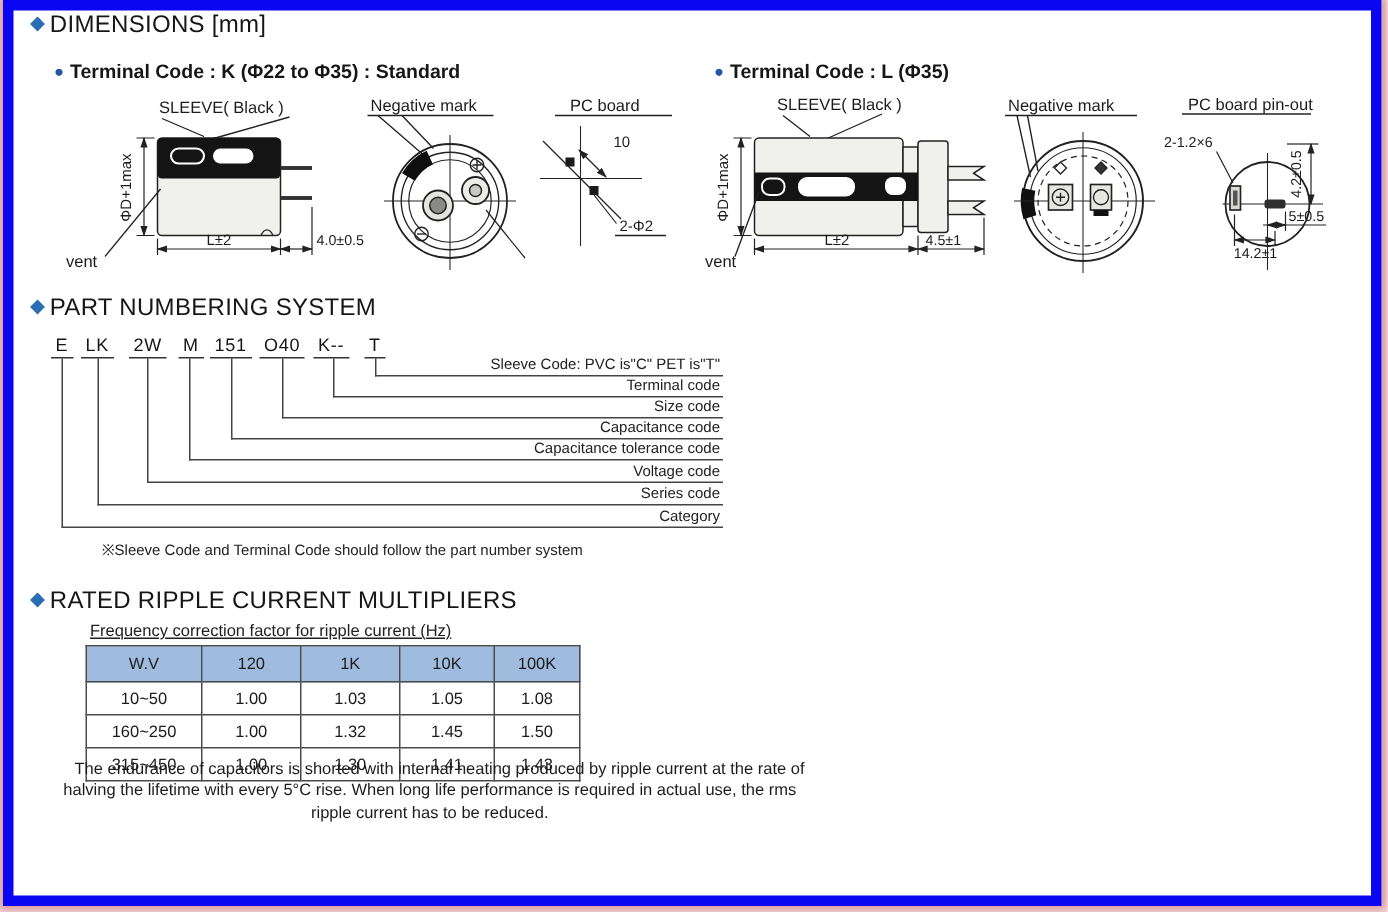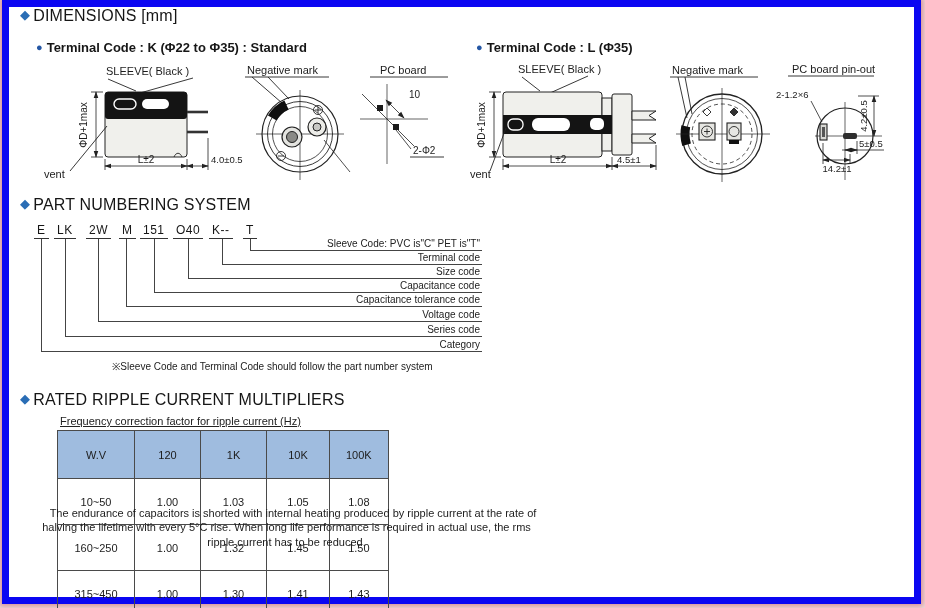--- a/index.html
+++ b/index.html
@@ -17,25 +17,25 @@
   .draw{position:absolute;}
   svg text{font-family:"Liberation Sans",sans-serif;fill:#1c1c1c;}
   .t11{font-size:11px;} .t10{font-size:10px;} .t9{font-size:9.5px;}
 
   .pn{position:absolute;left:30px;top:223px;width:460px;height:160px;}
   .pn-seg{position:absolute;top:0;font-size:12px;color:#161616;border-bottom:1.2px solid #333;
           padding:0 3px 1px;letter-spacing:.5px;white-space:nowrap;}
   .pn-v{position:absolute;width:0;border-left:1px solid #444;}
   .pn-row{position:absolute;right:8px;border-bottom:1px solid #444;font-size:10px;color:#222;
           text-align:right;padding:0 2px 1px 0;line-height:11px;white-space:nowrap;}
-  .pn-note{position:absolute;left:38px;top:136px;font-size:10px;color:#222;white-space:nowrap;margin-left:44px;}
+  .pn-note{position:absolute;left:38px;top:136px;font-size:10px;color:#222;white-space:nowrap;}
 
   .cap{position:absolute;left:60px;top:415px;font-size:11px;color:#222;text-decoration:underline;}
   .rt{position:absolute;left:57px;top:430px;border-collapse:collapse;}
-  .rt th,.rt td{border:1px solid #4a4a4a;text-align:center;font-size:11px;padding:16px;height:13px;color:#1c1c1c;}
+  .rt th,.rt td{border:1px solid #4a4a4a;text-align:center;font-size:11px;padding:4px;height:13px;color:#1c1c1c;}
   .rt th{background:#9fbcdf;font-weight:normal;height:15px;}
   .fn{position:absolute;left:33px;top:506px;width:507px;font-size:11px;line-height:1.3;
       color:#1c1c1c;text-indent:13px;text-align:center;}
 </style>
 </head>
 <body>
 
 <div class="frame">
 <div class="content">
 

